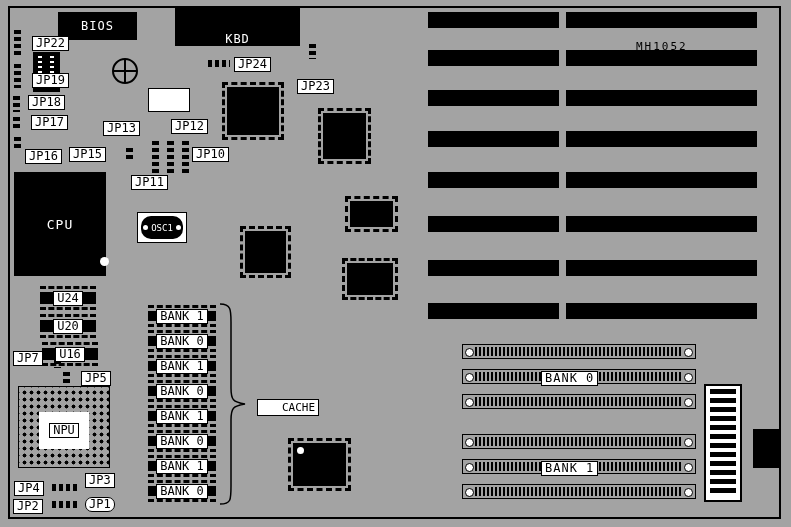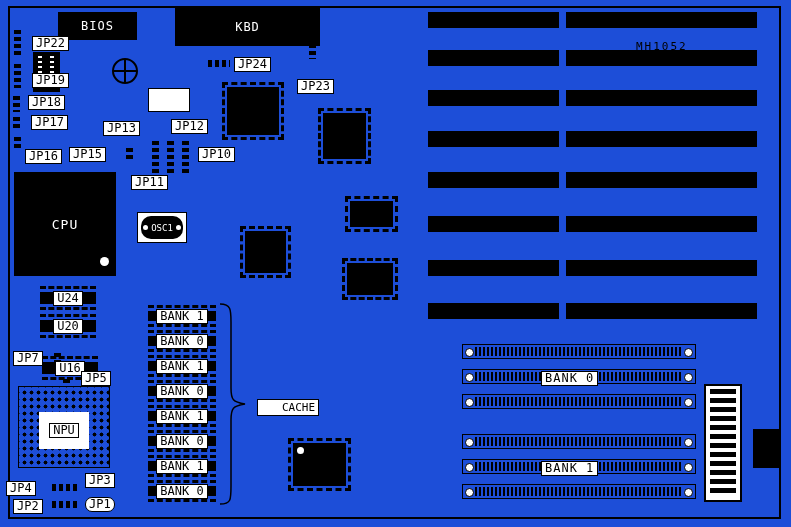--- a/index.html
+++ b/index.html
@@ -1,18 +1,18 @@
 <!DOCTYPE html>
 <html><head>
 <meta charset="utf-8">
 <style>
   * { margin:0; padding:0; box-sizing:border-box; }
   html,body { background:#fff; }
   .board {
-    position:relative; width:791px; height:527px; background:#1d4ed8;
+    position:relative; width:791px; height:527px; background:#a3a3a3;
     font-family:"DejaVu Sans Mono", monospace; color:#000; overflow:hidden;
   }
   .abs { position:absolute; }
   .frame { left:8px; top:6px; width:773px; height:513px; border:2px solid #000; }
   .tag {
     background:#fff; border:1px solid #000; font-size:12px; line-height:13px;
     padding:0 3px; color:#000; white-space:nowrap; z-index:5;
   }
   .plain { font-size:11px; letter-spacing:2px; z-index:5; }
   .chip { background:#000; color:#fff; display:flex; align-items:center; justify-content:center;
@@ -58,21 +58,21 @@
 </head>
 <body>
 
 <div class="board">
 
   <div class="abs frame"></div>
 
   <div class="abs chip" style="left:58px;top:12px;width:79px;height:28px;">
     <span>BIOS</span>
   </div>
-  <div class="abs chip" style="left:175px;top:8px;width:145px;height:38px;">
+  <div class="abs chip" style="left:175px;top:8px;width:125px;height:38px;align-items:flex-end;">
     <span>KBD</span>
   </div>
   <div class="abs rtc" style="left:33px;top:52px;width:27px;height:40px;"></div>
   <div class="abs crystal" style="left:112px;top:58px;"></div>
   <div class="abs outline-box" style="left:148px;top:88px;width:42px;height:24px;"></div>
 
   <div class="abs pin-v" style="left:14px;top:30px;height:26px;"></div>
   <div class="abs pin-v" style="left:14px;top:64px;height:24px;"></div>
   <div class="abs pin-v" style="left:13px;top:96px;height:16px;"></div>
   <div class="abs pin-v" style="left:13px;top:117px;height:14px;"></div>
@@ -80,74 +80,74 @@
 
   <div class="abs tag" style="left:32px;top:36px;">JP22</div>
   <div class="abs tag" style="left:32px;top:73px;">JP19</div>
   <div class="abs tag" style="left:28px;top:95px;">JP18</div>
   <div class="abs tag" style="left:31px;top:115px;">JP17</div>
   <div class="abs tag" style="left:25px;top:149px;">JP16</div>
   <div class="abs tag" style="left:69px;top:147px;">JP15</div>
   <div class="abs tag" style="left:103px;top:121px;">JP13</div>
   <div class="abs tag" style="left:171px;top:119px;">JP12</div>
   <div class="abs tag" style="left:131px;top:175px;">JP11</div>
-  <div class="abs tag" style="left:198px;top:147px;">JP10</div>
+  <div class="abs tag" style="left:192px;top:147px;">JP10</div>
   <div class="abs tag" style="left:234px;top:57px;">JP24</div>
   <div class="abs tag" style="left:297px;top:79px;">JP23</div>
 
   <div class="abs pin-v" style="left:126px;top:148px;height:13px;"></div>
   <div class="abs pin-v" style="left:152px;top:141px;height:32px;"></div>
   <div class="abs pin-v" style="left:167px;top:141px;height:32px;"></div>
   <div class="abs pin-v" style="left:182px;top:141px;height:32px;"></div>
   <div class="abs pin-h" style="left:208px;top:60px;width:22px;"></div>
   <div class="abs pin-v" style="left:309px;top:44px;height:15px;"></div>
 
   <div class="abs qfp" style="left:222px;top:82px;width:62px;height:58px;"></div>
   <div class="abs qfp" style="left:318px;top:108px;width:53px;height:56px;"></div>
   <div class="abs qfp" style="left:345px;top:196px;width:53px;height:36px;"></div>
   <div class="abs qfp" style="left:240px;top:226px;width:51px;height:52px;"></div>
   <div class="abs qfp" style="left:342px;top:258px;width:56px;height:42px;"></div>
   <div class="abs qfp" style="left:288px;top:438px;width:63px;height:53px;"></div>
   <div class="abs dot" style="left:297px;top:447px;width:7px;height:7px;"></div>
 
-  <div class="abs chip cpu-text" style="left:14px;top:172px;width:102px;height:104px;">
+  <div class="abs chip cpu-text" style="left:14px;top:172px;width:92px;height:104px;">
     <span>CPU</span>
   </div>
   <div class="abs dot" style="left:100px;top:257px;width:9px;height:9px;"></div>
 
   <div class="abs osc" style="left:137px;top:212px;width:50px;height:31px;">
     <div class="osc-body">
       <span>OSC1</span>
     </div>
     <div class="osc-dot" style="left:5px;"></div>
     <div class="osc-dot" style="right:5px;"></div>
   </div>
 
   <div class="abs dip" style="left:40px;top:286px;width:56px;height:24px;">
     <span class="tag">U24</span>
   </div>
   <div class="abs dip" style="left:40px;top:314px;width:56px;height:24px;">
     <span class="tag">U20</span>
   </div>
-  <div class="abs dip" style="left:42px;top:356px;width:56px;height:24px;">
+  <div class="abs dip" style="left:42px;top:342px;width:56px;height:24px;">
     <span class="tag">U16</span>
   </div>
 
   <div class="abs tag" style="left:13px;top:351px;">JP7</div>
   <div class="abs pin-v" style="left:54px;top:353px;height:15px;"></div>
   <div class="abs tag" style="left:81px;top:371px;">JP5</div>
   <div class="abs pin-v" style="left:63px;top:372px;height:14px;"></div>
 
   <div class="abs pga" style="left:18px;top:386px;width:92px;height:82px;">
     <div class="pga-center">
       <span class="tag">NPU</span>
     </div>
   </div>
 
-  <div class="abs tag" style="left:6px;top:481px;text-align:center;">JP4</div>
+  <div class="abs tag" style="left:14px;top:481px;text-align:center;">JP4</div>
   <div class="abs tag" style="left:85px;top:473px;">JP3</div>
   <div class="abs tag" style="left:13px;top:499px;">JP2</div>
   <div class="abs tag" style="left:85px;top:497px;border-radius:7px;">JP1</div>
   <div class="abs pin-h" style="left:52px;top:484px;width:26px;"></div>
   <div class="abs pin-h" style="left:52px;top:501px;width:26px;"></div>
 
   <div class="abs dip" style="left:148px;top:305px;width:68px;height:22px;">
     <span class="tag">BANK 1</span>
     </div>
   <div class="abs dip" style="left:148px;top:330px;width:68px;height:22px;">

